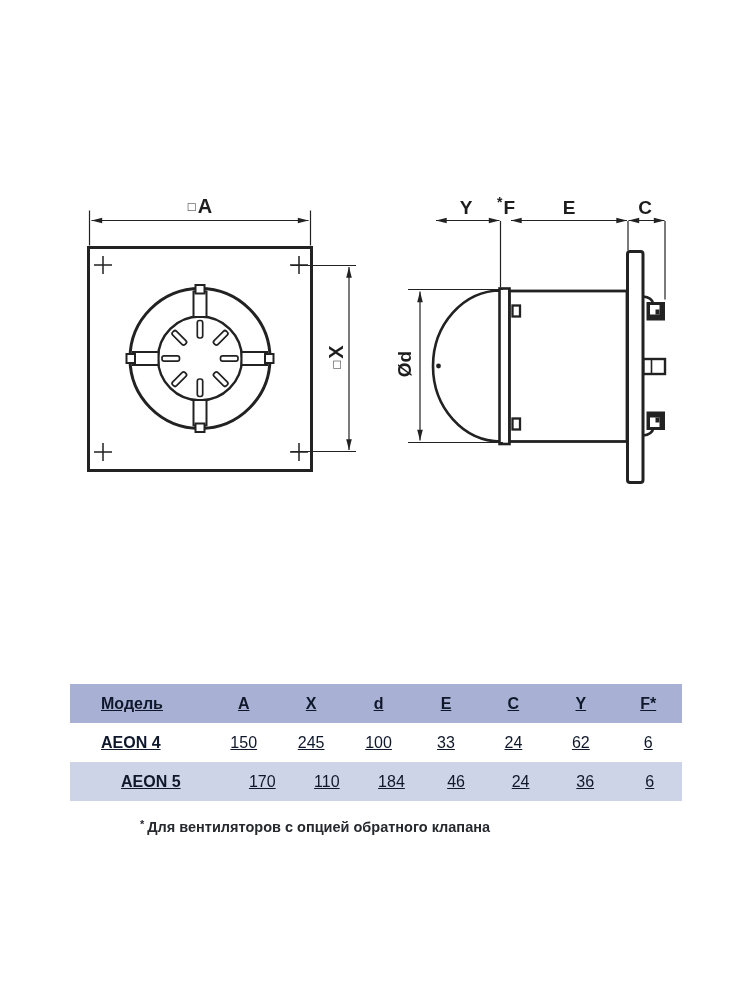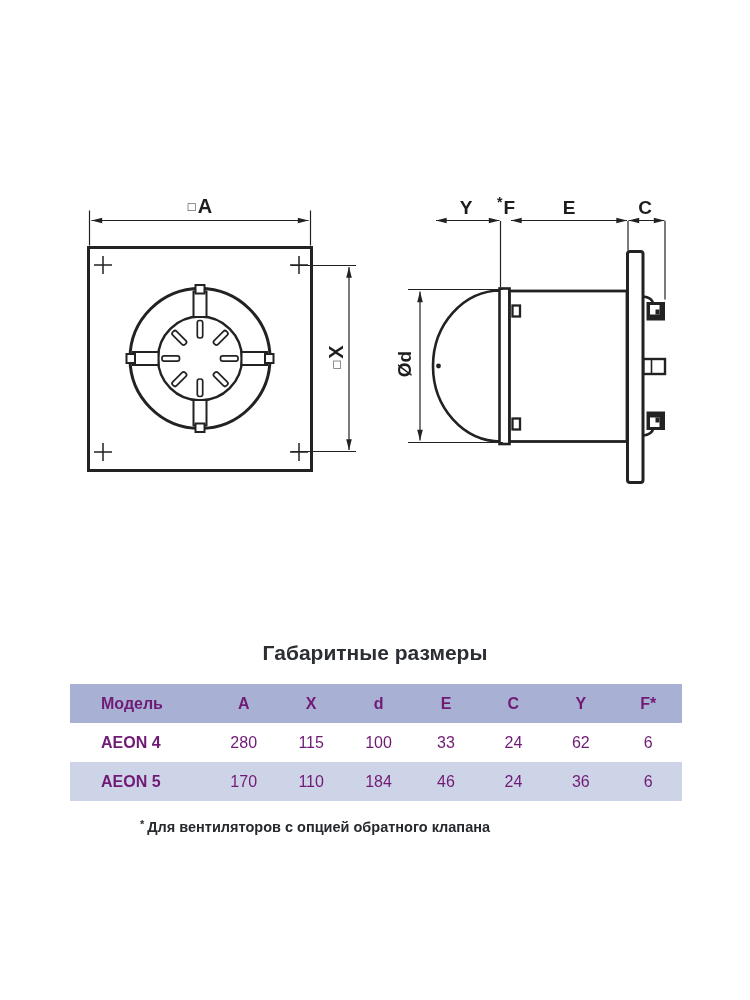--- a/index.html
+++ b/index.html
@@ -12,24 +12,24 @@
              font-size:20px;color:#1d1d1d;white-space:nowrap;line-height:1;}
   .dim-label.rot{transform:translate(-50%,-50%) rotate(-90deg);}
   .sq-prefix{font-size:13px;font-weight:bold;margin-right:2px;position:relative;top:-2px;}
   .ast{font-size:14px;font-weight:bold;position:relative;top:-7px;margin-right:1px;}
 
   
   .section-title{position:absolute;top:641px;left:0;width:750px;text-align:center;
                  font-size:21px;font-weight:bold;color:#2b2f34;}
 
   
-  .dim-table{position:absolute;left:70px;top:684px;width:612px;font-size:16px;color:#701a75;}
+  .dim-table{position:absolute;left:70px;top:684px;width:612px;font-size:16px;color:#0f172a;text-decoration:underline;}
   .trow{display:flex;height:39px;align-items:center;}
   .trow.thead{background:#a8b1d4;font-weight:bold;}
-  .trow.alt{background:#ced4e8;}
+  .trow.alt{background:#ced4e8;padding-left:20px;}
   .c{flex:1;text-align:center;}
   .c0{flex:0 0 140px;text-align:left;padding-left:31px;box-sizing:border-box;font-weight:bold;}
 
   
   .footnote{position:absolute;top:819px;left:0;width:630px;text-align:center;
             font-size:14.5px;font-weight:600;color:#26292e;}
   .footnote .mark{font-size:11px;position:relative;top:-4px;margin-right:3px;}
 </style>
 </head>
 <body>
@@ -151,37 +151,36 @@
   <div class="dim-label rot" style="left:404px;top:364px;font-size:19px;"><span>Ød</span></div>
 
   <div class="dim-label" style="left:466px;top:207px;font-size:19px;"><span>Y</span></div>
 
   <div class="dim-label" style="left:506px;top:207px;font-size:19px;"><span class="ast">*</span><span>F</span></div>
 
   <div class="dim-label" style="left:569px;top:207px;font-size:19px;"><span>E</span></div>
 
   <div class="dim-label" style="left:645px;top:207px;font-size:19px;"><span>C</span></div>
 
-  <div class="section-title">Габаритные размеры</div>
 
   <div class="dim-table">
     <div class="trow thead">
       <div class="c c0">Модель</div>
       <div class="c">A</div>
       <div class="c">X</div>
       <div class="c">d</div>
       <div class="c">E</div>
       <div class="c">C</div>
       <div class="c">Y</div>
       <div class="c">F*</div>
     </div>
     <div class="trow">
       <div class="c c0">AEON 4</div>
-      <div class="c">280</div>
-      <div class="c">115</div>
+      <div class="c">150</div>
+      <div class="c">245</div>
       <div class="c">100</div>
       <div class="c">33</div>
       <div class="c">24</div>
       <div class="c">62</div>
       <div class="c">6</div>
     </div>
     <div class="trow alt">
       <div class="c c0">AEON 5</div>
       <div class="c">170</div>
       <div class="c">110</div>

